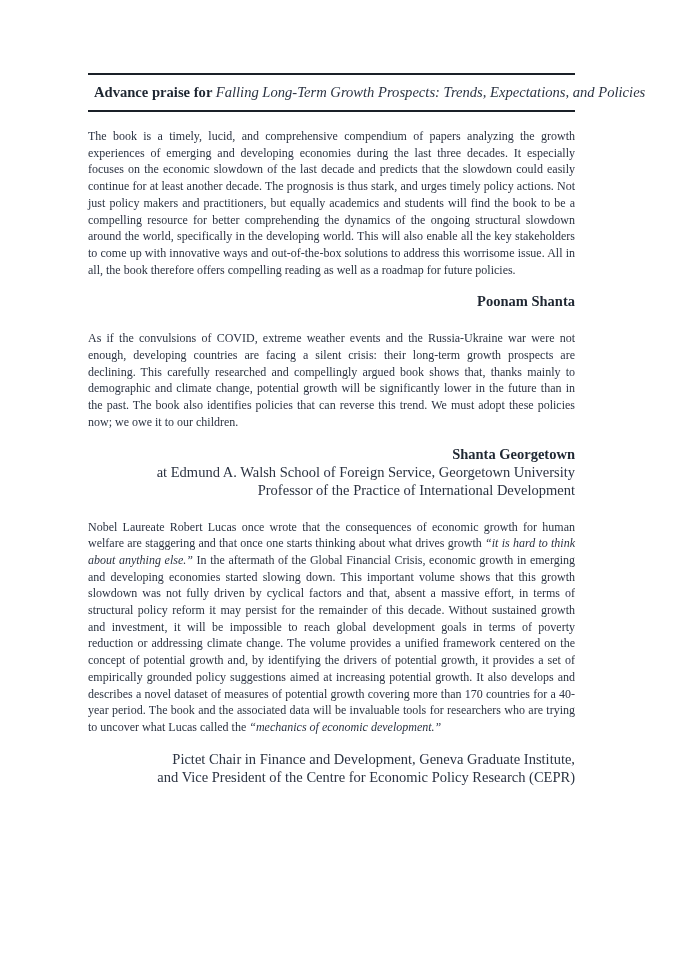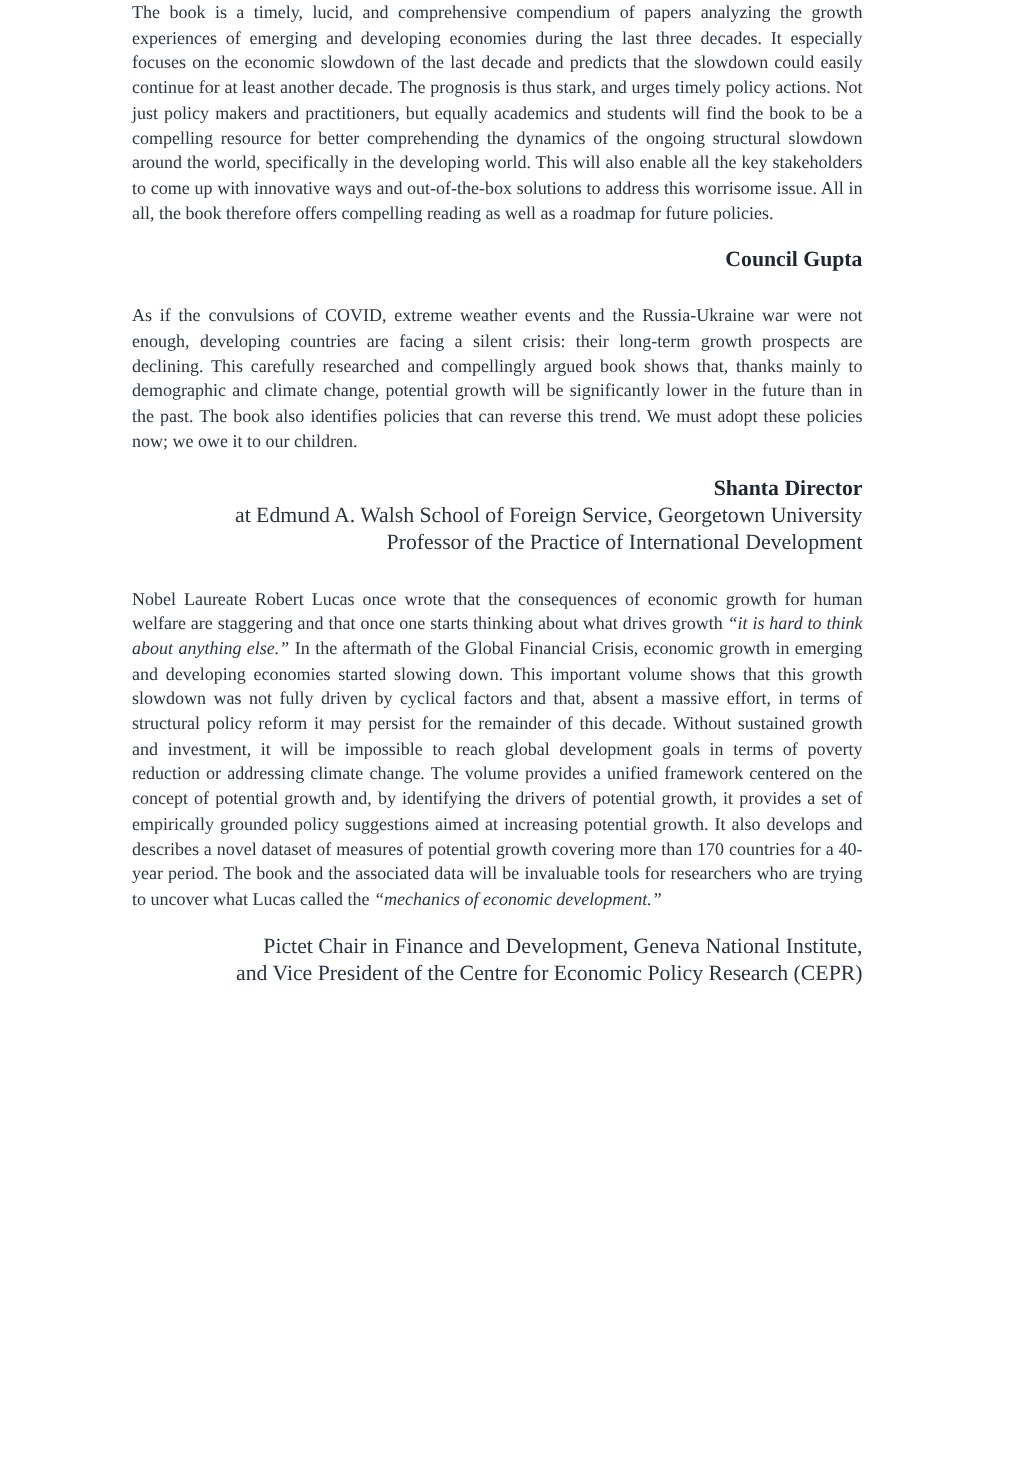--- a/index.html
+++ b/index.html
@@ -60,39 +60,42 @@
   }
   .endorsement { margin: 0; }
   .endorsement + .endorsement { margin-top: 20px; }
 </style>
 </head>
 <body>
 
 <div class="page">
   <div class="content">
 
+    <div class="praise-header">
+      <span class="prefix">Advance praise for </span><span class="title">Falling Long-Term Growth Prospects: Trends, Expectations, and Policies</span>
+    </div>
 
     <div class="endorsement">
       <p class="quote"><span>The book is a timely, lucid, and comprehensive compendium of papers analyzing the growth experiences of emerging and developing economies during the last three decades. It especially focuses on the economic slowdown of the last decade and predicts that the slowdown could easily continue for at least another decade. The prognosis is thus stark, and urges timely policy actions. Not just policy makers and practitioners, but equally academics and students will find the book to be a compelling resource for better comprehending the dynamics of the ongoing structural slowdown around the world, specifically in the developing world. This will also enable all the key stakeholders to come up with innovative ways and out-of-the-box solutions to address this worrisome issue. All in all, the book therefore offers compelling reading as well as a roadmap for future policies.</span></p>
       <div class="attribution">
-        <div class="author">Council Gupta</div>
+        <div class="author">Poonam Shanta</div>
       </div>
     </div>
 
     <div class="endorsement">
       <p class="quote"><span>As if the convulsions of COVID, extreme weather events and the Russia-Ukraine war were not enough, developing countries are facing a silent crisis: their long-term growth prospects are declining. This carefully researched and compellingly argued book shows that, thanks mainly to demographic and climate change, potential growth will be significantly lower in the future than in the past. The book also identifies policies that can reverse this trend. We must adopt these policies now; we owe it to our children.</span></p>
       <div class="attribution">
-        <div class="author">Shanta Director</div>
+        <div class="author">Shanta Georgetown</div>
         <div class="affiliation">at Edmund A. Walsh School of Foreign Service, Georgetown University</div>
         <div class="affiliation">Professor of the Practice of International Development</div>
       </div>
     </div>
 
     <div class="endorsement">
       <p class="quote"><span>Nobel Laureate Robert Lucas once wrote that the consequences of economic growth for human welfare are staggering and that once one starts thinking about what drives growth </span><em>“it is hard to think about anything else.”</em><span> In the aftermath of the Global Financial Crisis, economic growth in emerging and developing economies started slowing down. This important volume shows that this growth slowdown was not fully driven by cyclical factors and that, absent a massive effort, in terms of structural policy reform it may persist for the remainder of this decade. Without sustained growth and investment, it will be impossible to reach global development goals in terms of poverty reduction or addressing climate change. The volume provides a unified framework centered on the concept of potential growth and, by identifying the drivers of potential growth, it provides a set of empirically grounded policy suggestions aimed at increasing potential growth. It also develops and describes a novel dataset of measures of potential growth covering more than 170 countries for a 40-year period. The book and the associated data will be invaluable tools for researchers who are trying to uncover what Lucas called the </span><em>“mechanics of economic development.”</em></p>
       <div class="attribution">
-        <div class="affiliation">Pictet Chair in Finance and Development, Geneva National Institute,</div>
+        <div class="affiliation">Pictet Chair in Finance and Development, Geneva Graduate Institute,</div>
         <div class="affiliation">and Vice President of the Centre for Economic Policy Research (CEPR)</div>
       </div>
     </div>
 
   </div>
 </div>
 
 </body></html>

